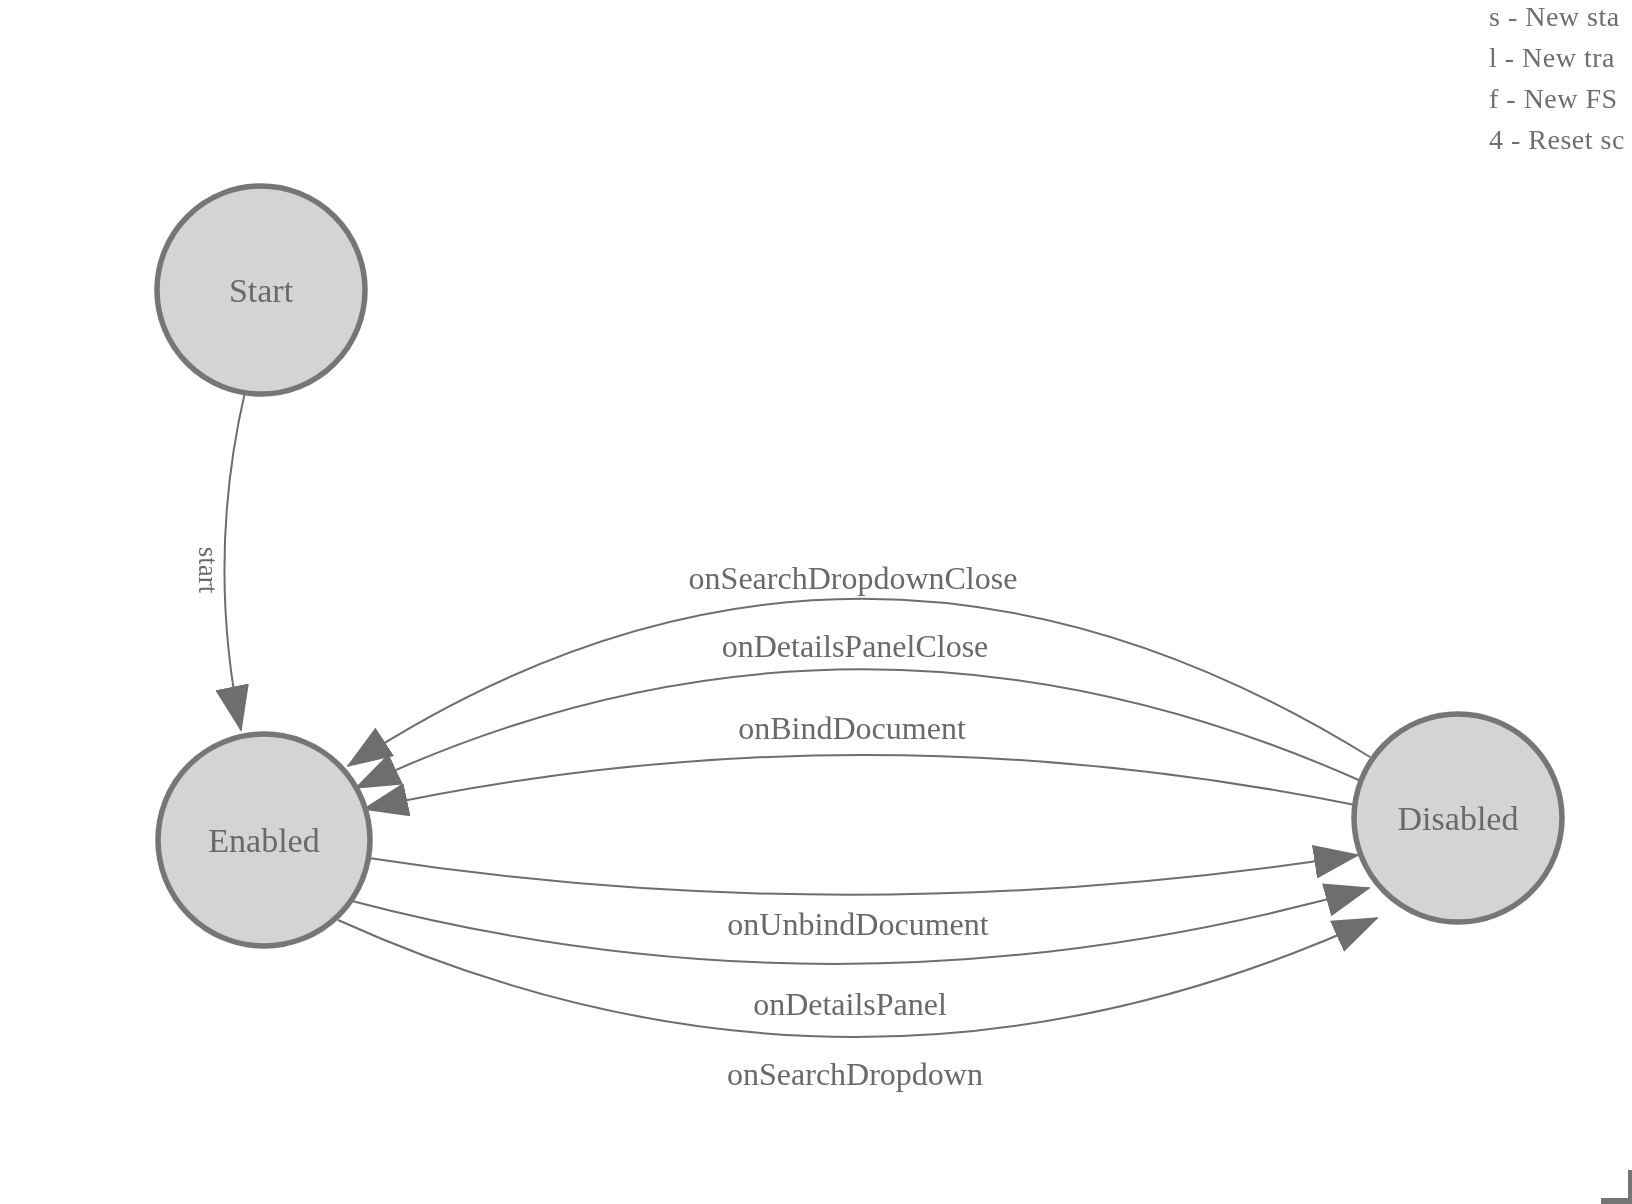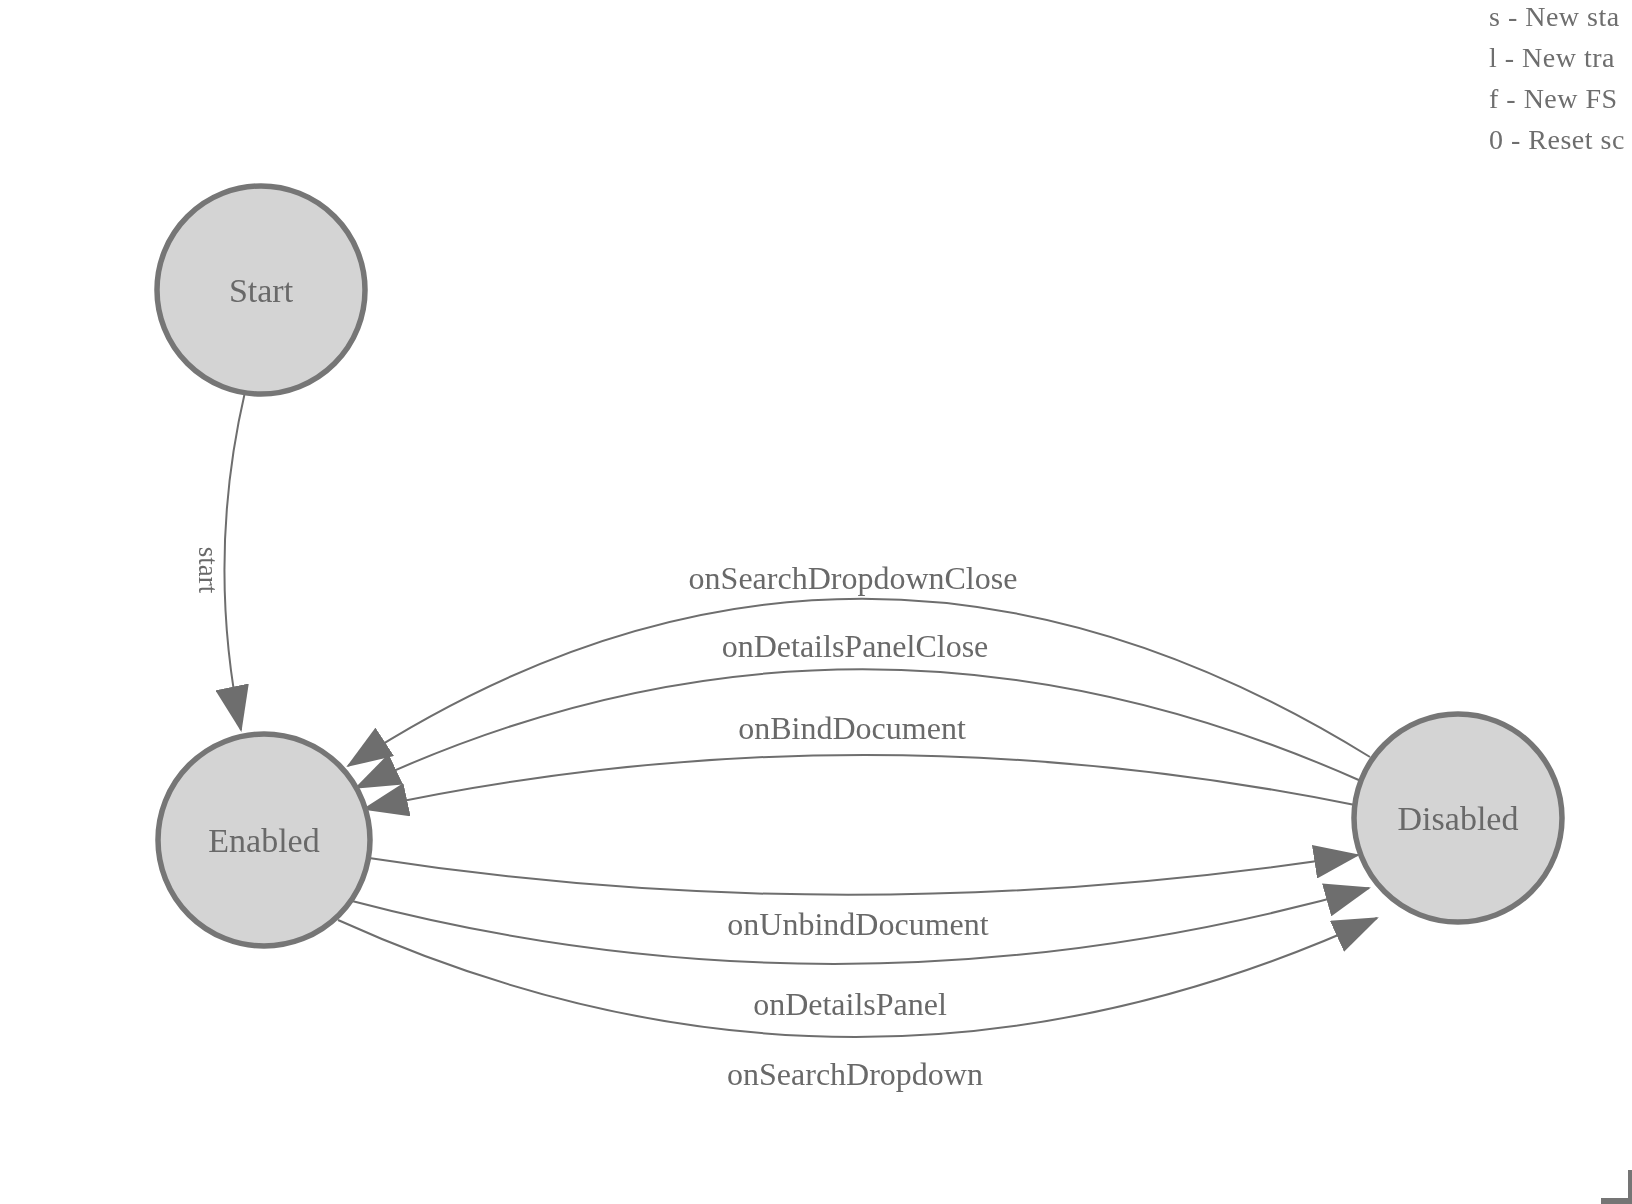--- a/index.html
+++ b/index.html
@@ -124,19 +124,19 @@
     <g>
       <circle class="node" cx="1458" cy="818" r="104"></circle>
       <text class="node-label" x="1458" y="830">Disabled</text>
     </g>
   </svg>
 
   <div class="legend">
     <div>s - New sta</div>
     <div>l - New tra</div>
     <div>f - New FS</div>
-    <div>0 - Reset sc</div>
+    <div>4 - Reset sc</div>
   </div>
 
   <div class="scroll-thumb v"></div>
   <div class="scroll-thumb h"></div>
 
 </div>
 
 </body></html>

